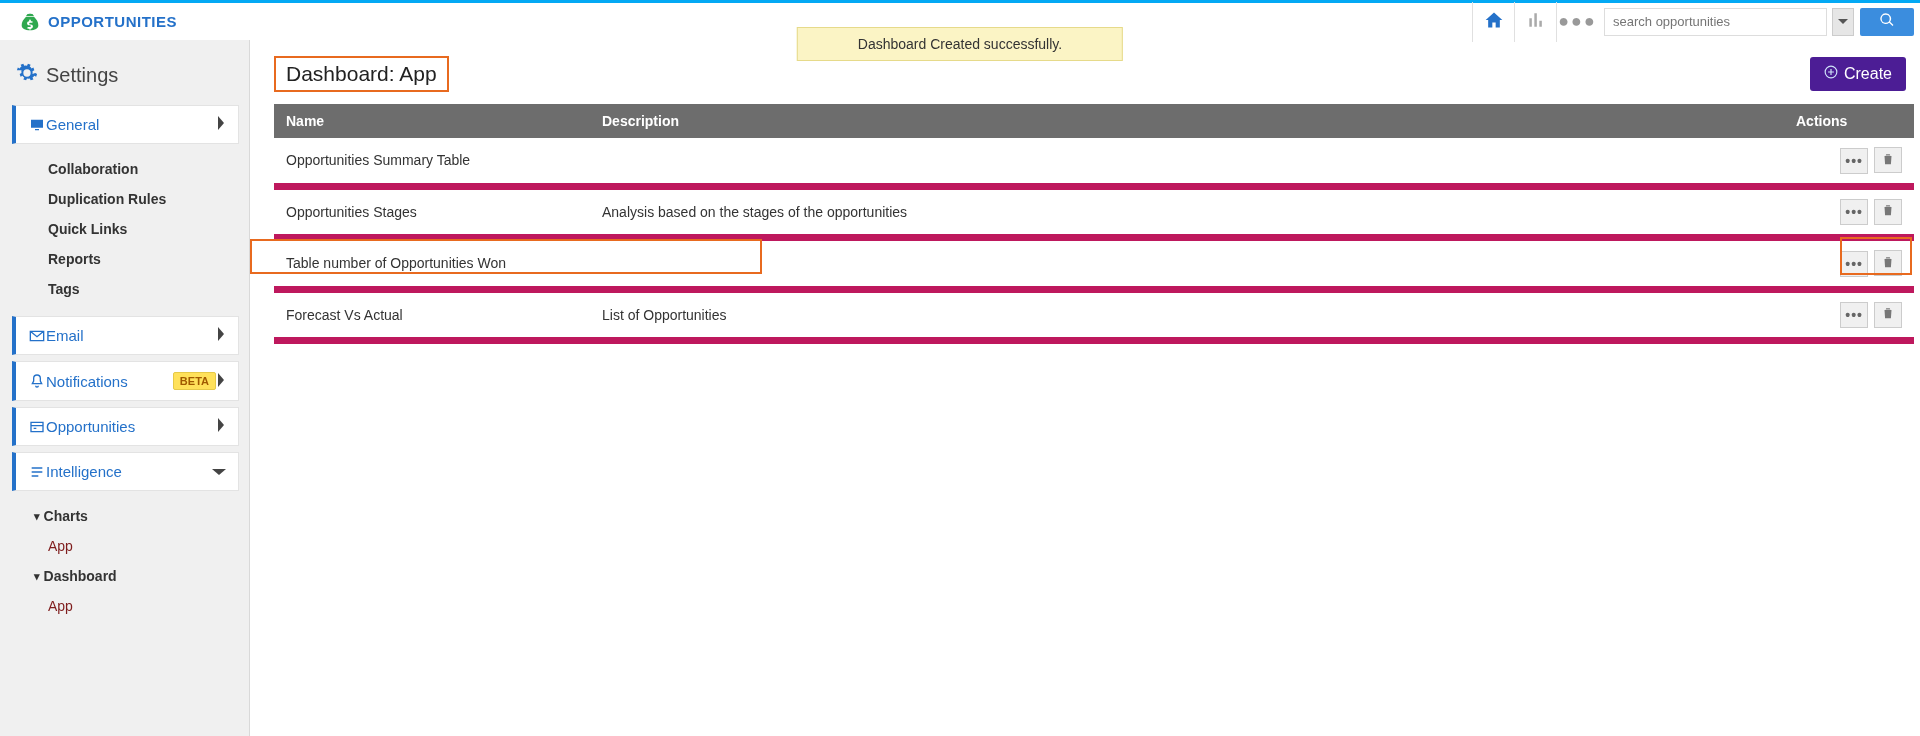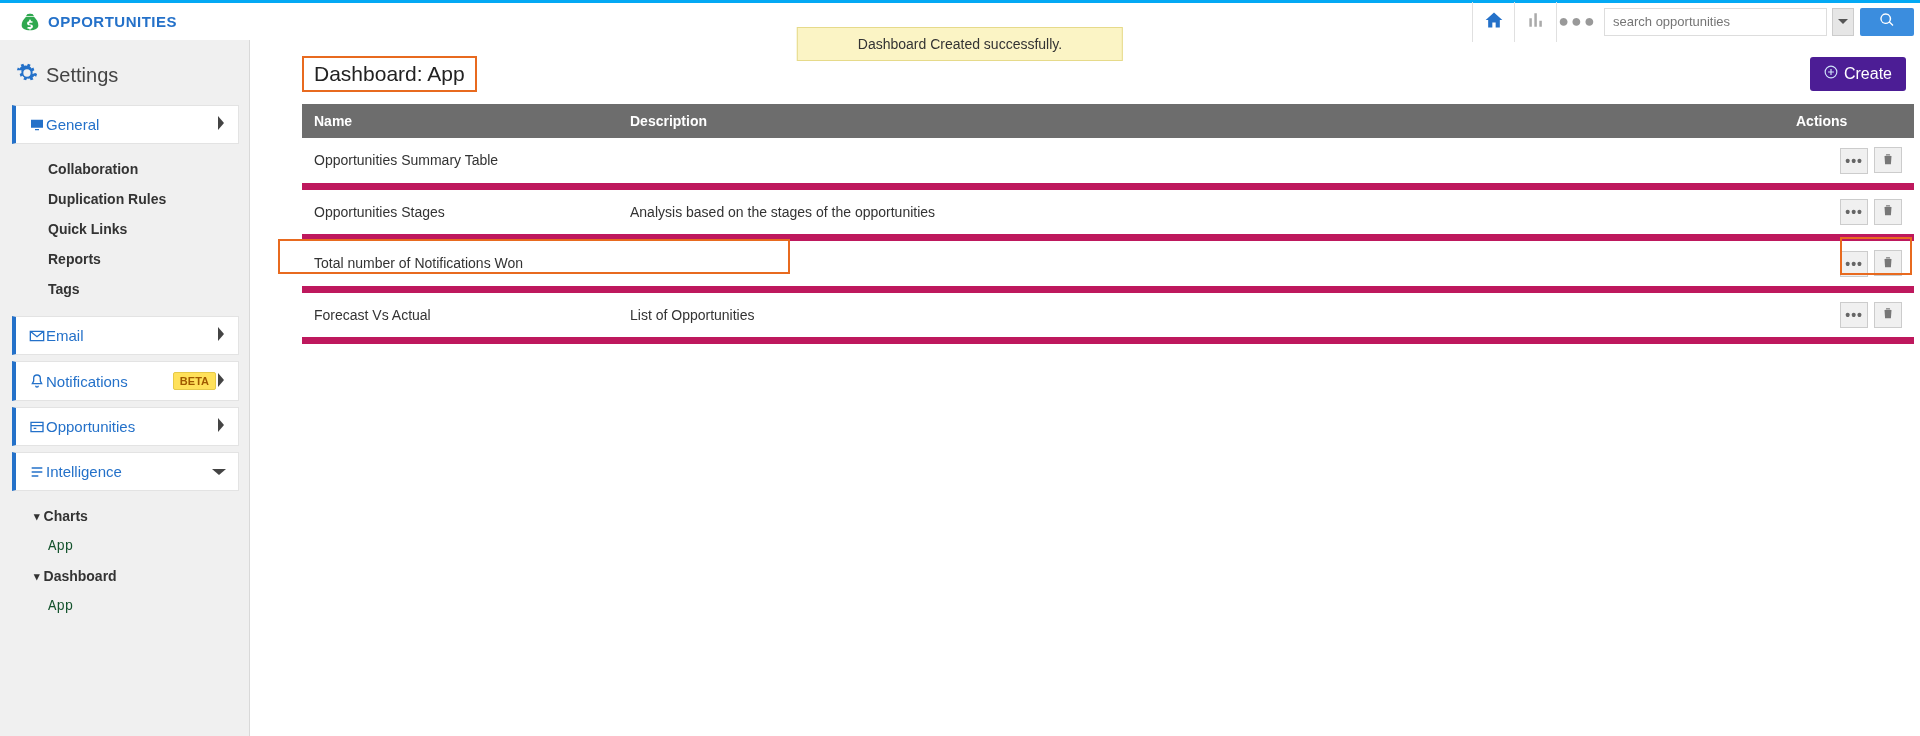--- a/index.html
+++ b/index.html
@@ -31,29 +31,29 @@
     .settings-head .title { font-size: 20px; color: #444; }
 
     .menu-item { background: #fff; border: 1px solid #e3e3e3; padding: 10px 12px; display: flex; align-items: center; gap: 0; cursor: pointer; position: relative; border-left: 4px solid #2471c9; margin-bottom: 6px; }
     .menu-item .label { color: #2471c9; font-size: 15px; flex: 1; }
     .menu-item .chev { color: #555; }
     .menu-item .icon { color: #2471c9; width: 18px; display: flex; justify-content: center; }
     .menu-item.expanded .chev-down { transform: rotate(0deg); }
 
     .sub-list { padding: 4px 0 12px 0; }
     .sub-item { padding: 7px 10px 7px 36px; font-size: 14px; color: #333; cursor: pointer; font-weight: bold; }
-    .sub-item.light { color: #14532d; font-weight: normal; font-family: Liberation Mono, monospace; }
+    .sub-item.light { color: #7f1d1d; font-weight: normal; }
     .sub-group-head { padding: 7px 10px 7px 22px; font-weight: bold; color: #333; display: flex; align-items: center; gap: 4px; cursor: pointer; }
     .sub-group-head .caret { font-size: 11px; }
 
     .badge { background: #ffe15a; color: #a05a00; font-size: 11px; padding: 2px 6px; border-radius: 2px; font-weight: bold; margin-left: 20px; border: 1px solid #e6c948; }
 
     .collapse-handle { position: absolute; right: -14px; top: 392px; width: 14px; height: 30px; background: #fff; border: 1px solid #ccc; border-left: none; display: flex; align-items: center; justify-content: center; cursor: pointer; font-size: 16px; color: #555; }
 
-    .main { flex: 1; padding: 16px 6px 8px 24px; overflow-y: auto; position: relative; margin-left: 28px; }
+    .main { flex: 1; padding: 16px 6px 8px 24px; overflow-y: auto; position: relative; }
     .page-head { display: flex; align-items: center; margin-bottom: 12px; }
     .page-title-box { border: 2px solid #e86a1f; padding: 4px 10px; font-size: 21px; color: #222; }
     .create-btn { margin-left: auto; margin-right: 8px; background: #4c1d95; color: #fff; padding: 8px 14px; border-radius: 3px; display: flex; align-items: flex-end; gap: 6px; cursor: pointer; font-size: 16px; }
 
     table.data { width: 100%; border-collapse: collapse; }
     table.data thead th { background: #6d6d6d; color: #fff; text-align: left; padding: 9px 12px; font-weight: bold; font-size: 14px; }
     table.data thead th:last-child { width: 130px; }
     table.data tbody td { padding: 9px 12px; border-bottom: 7px solid #be185d; font-size: 14px; color: #333; vertical-align: middle; }
     table.data tbody td.name-col { width: 316px; }
     .action-cell { text-align: right; white-space: nowrap; }
@@ -270,21 +270,21 @@
                 <span>•••</span>
               </span>
             <span class="action-btn">
                 <span><svg width="14" height="14" viewBox="0 0 24 24">
                     <path fill="#777" d="M6 7h12l-1 14H7zM9 4h6l1 2H8z"></path>
                   </svg></span>
               </span>
           </td>
         </tr>
         <tr>
-          <td class="name-col">Total number of Notifications Won</td>
+          <td class="name-col">Table number of Opportunities Won</td>
           <td></td>
           <td class="action-cell">
             <span class="action-btn more">
                 <span>•••</span>
               </span>
             <span class="action-btn">
                 <span><svg width="14" height="14" viewBox="0 0 24 24">
                     <path fill="#777" d="M6 7h12l-1 14H7zM9 4h6l1 2H8z"></path>
                   </svg></span>
               </span>

